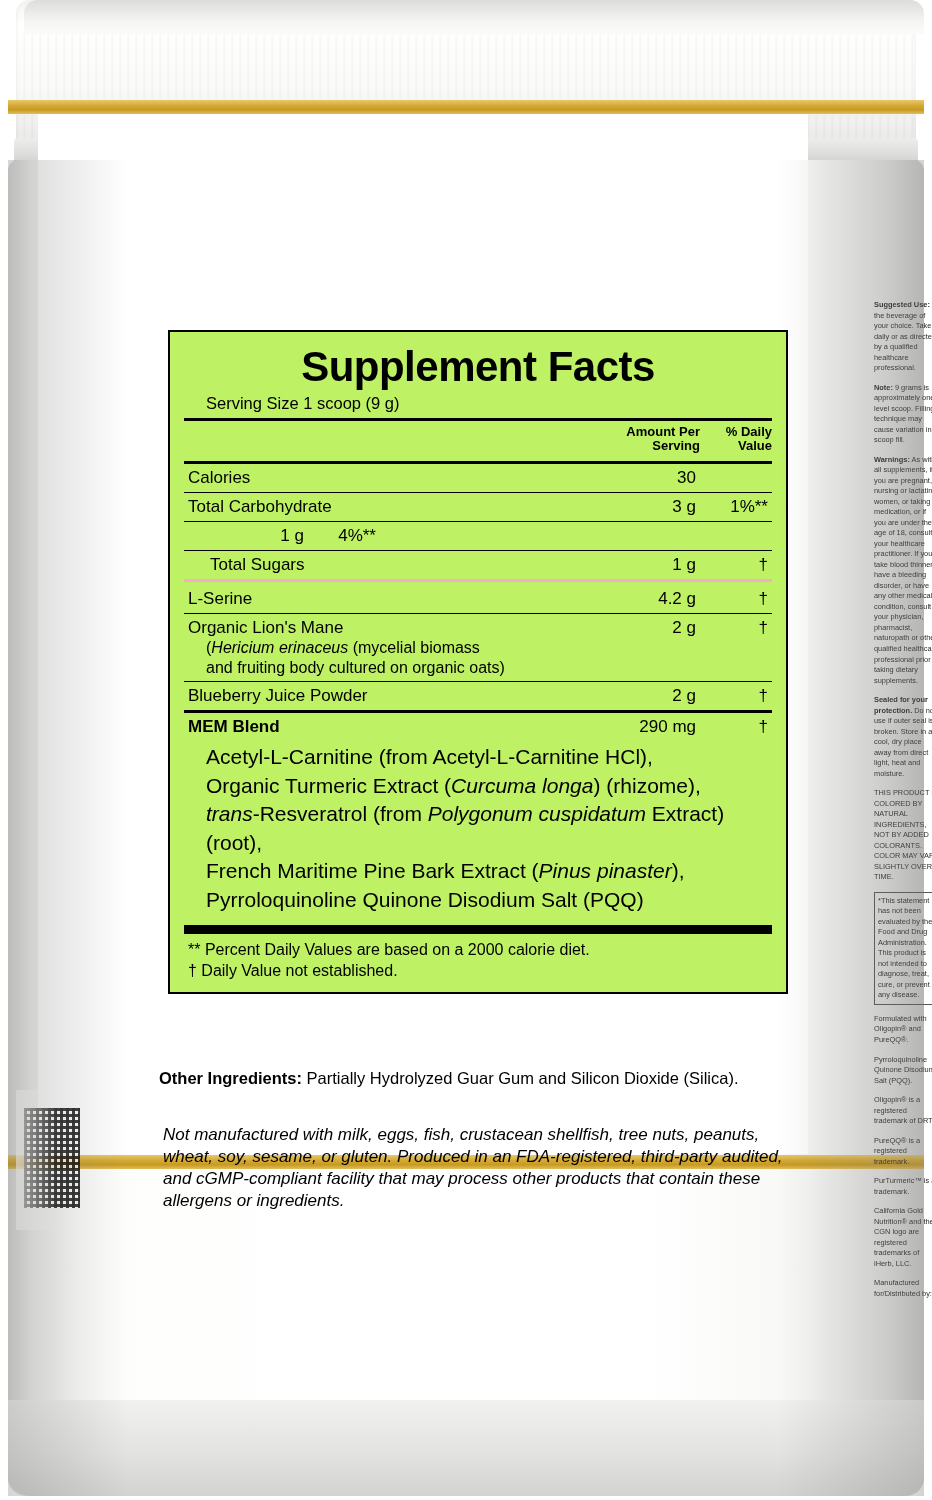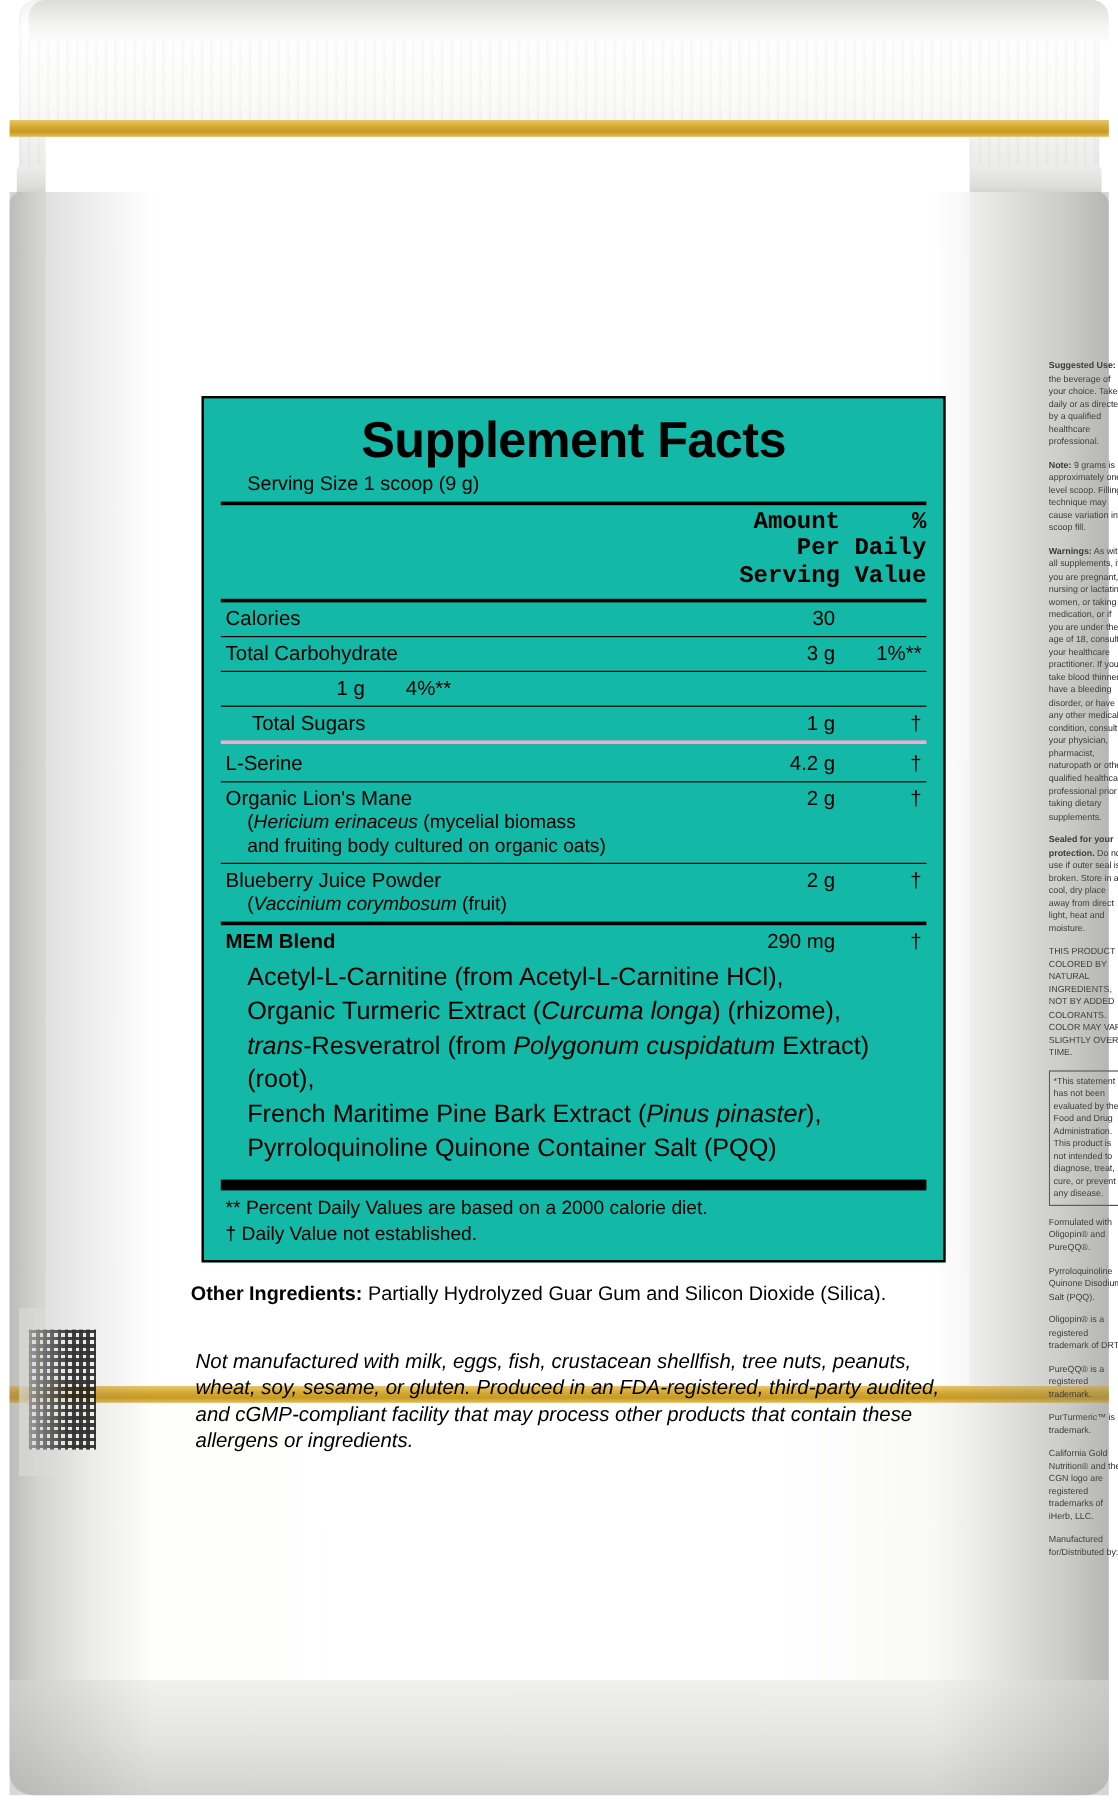--- a/index.html
+++ b/index.html
@@ -100,21 +100,21 @@
     height: 1040px;
     background: #ffffff;
   }
 
   
   .sf-box {
     position: absolute;
     left: 160px;
     top: 330px;
     width: 620px;
-    background: #14b8a6;
+    background: #bef264;
     border: 2px solid #000;
     box-sizing: border-box;
     padding: 8px 14px 10px 14px;
   }
   .sf-title {
     font-size: 42px;
     font-weight: 700;
     letter-spacing: -0.5px;
     text-align: center;
     line-height: 1.02;
@@ -125,26 +125,25 @@
     line-height: 1.28;
     margin-left: 22px;
   }
   .rule-med  { border-bottom: 3px solid #000; margin: 4px 0 0 0; }
   .rule-thick{ border-bottom: 9px solid #000; margin: 5px 0 0 0; }
 
   .sf-head {
     display: flex;
     justify-content: flex-end;
     align-items: flex-end;
-    font-size: 20px;
+    font-size: 13px;
     font-weight: 700;
     line-height: 1.12;
     text-align: right;
     padding: 4px 0 3px 0;
-    font-family: Liberation Mono, monospace;
   }
   .sf-head .amt { width: 120px; }
   .sf-head .dv  { width: 72px; }
 
   .row {
     display: flex;
     align-items: baseline;
     font-size: 17px;
     padding: 4px 0 4px 0;
     border-top: 1.5px solid #000;
@@ -335,38 +334,37 @@
         <span class="sub">(<span class="ital">Hericium erinaceus</span><span> (mycelial biomass</span></span>
         <span class="sub">and fruiting body cultured on organic oats)</span>
       </div>
       <div class="amt">2 g</div>
       <div class="dv">†</div>
     </div>
 
     <div class="row">
       <div class="nm">
         <span>Blueberry Juice Powder</span>
-        <span class="sub">(<span class="ital">Vaccinium corymbosum</span><span> (fruit)</span></span>
       </div>
       <div class="amt">2 g</div>
       <div class="dv">†</div>
     </div>
 
     <div class="row bold" style="border-top:3px solid #000;">
       <div class="nm">MEM Blend</div>
       <div class="amt">290 mg</div>
       <div class="dv">†</div>
     </div>
 
     <div class="blend-list">
       <div>Acetyl-L-Carnitine (from Acetyl-L-Carnitine HCl),</div>
       <div>Organic Turmeric Extract (<span class="ital">Curcuma longa</span>) (rhizome),</div>
       <div><span class="ital">trans</span>-Resveratrol (from <span class="ital">Polygonum cuspidatum</span> Extract) (root),</div>
       <div>French Maritime Pine Bark Extract (<span class="ital">Pinus pinaster</span>),</div>
-      <div>Pyrroloquinoline Quinone Container Salt (PQQ)</div>
+      <div>Pyrroloquinoline Quinone Disodium Salt (PQQ)</div>
     </div>
 
     <div class="rule-thick"></div>
 
     <div class="footnotes">
       <div>** Percent Daily Values are based on a 2000 calorie diet.</div>
       <div>† Daily Value not established.</div>
     </div>
   </div>
 

